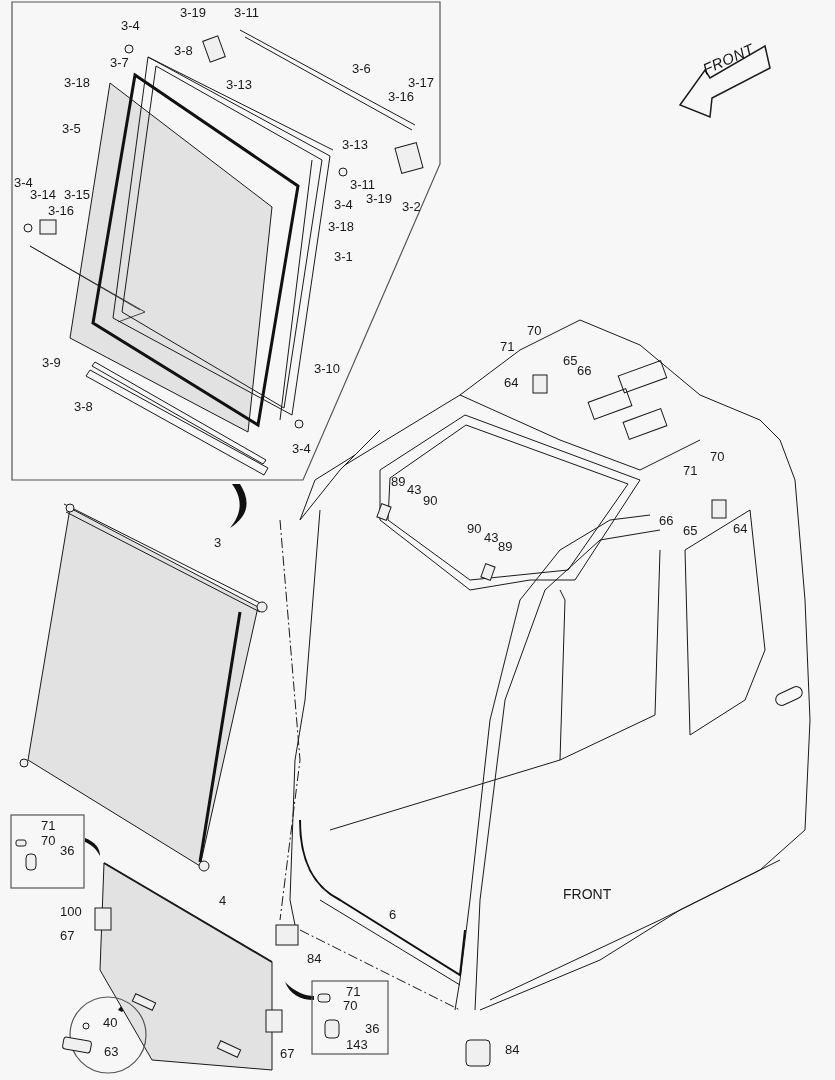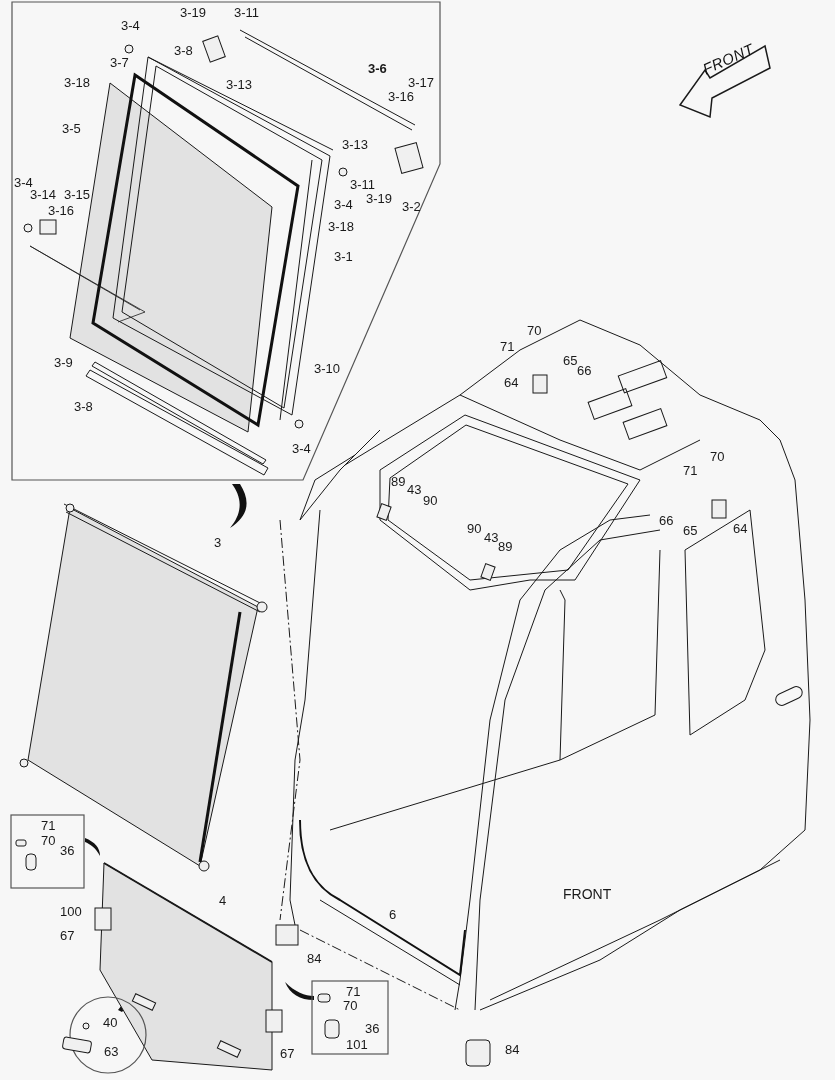--- a/index.html
+++ b/index.html
@@ -133,36 +133,36 @@
 <div class="lbl big" style="left:563px;top:887px;">FRONT</div>
 
 <div id="inset-callouts">
     <div class="lbl" style="left: 180px; top: 6px;">3-19</div>
     <div class="lbl" style="left: 234px; top: 6px;">3-11</div>
     <div class="lbl" style="left: 121px; top: 19px;">3-4</div>
     <div class="lbl" style="left: 174px; top: 44px;">3-8</div>
     <div class="lbl" style="left: 226px; top: 78px;">3-13</div>
     <div class="lbl" style="left: 102px; top: 56px; margin-left: 8px;">3-7</div>
     <div class="lbl" style="left: 64px; top: 76px;">3-18</div>
-    <div class="lbl" style="left: 368px; top: 62px; font-weight: bold;">3-6</div>
+    <div class="lbl" style="left: 352px; top: 62px;">3-6</div>
     <div class="lbl" style="left: 408px; top: 76px;">3-17</div>
     <div class="lbl" style="left: 388px; top: 90px;">3-16</div>
     <div class="lbl" style="left: 62px; top: 122px;">3-5</div>
     <div class="lbl" style="left: 342px; top: 138px;">3-13</div>
     <div class="lbl" style="left: 350px; top: 178px;">3-11</div>
     <div class="lbl" style="left: 366px; top: 192px;">3-19</div>
     <div class="lbl" style="left: 334px; top: 198px;">3-4</div>
     <div class="lbl" style="left: 402px; top: 200px;">3-2</div>
     <div class="lbl" style="left: 328px; top: 220px;">3-18</div>
     <div class="lbl" style="left: 14px; top: 176px;">3-4</div>
     <div class="lbl" style="left: 30px; top: 188px;">3-14</div>
     <div class="lbl" style="left: 64px; top: 188px;">3-15</div>
     <div class="lbl" style="left: 48px; top: 204px;">3-16</div>
     <div class="lbl" style="left: 334px; top: 250px;">3-1</div>
-    <div class="lbl" style="left: 54px; top: 356px; text-align: center;">3-9</div>
+    <div class="lbl" style="left: 42px; top: 356px; text-align: center;">3-9</div>
     <div class="lbl" style="left: 314px; top: 362px;">3-10</div>
     <div class="lbl" style="left: 74px; top: 400px;">3-8</div>
     <div class="lbl" style="left: 292px; top: 442px;">3-4</div>
   </div>
 
 <div id="main-callouts">
     <div class="lbl" style="left: 214px; top: 536px;">3</div>
     <div class="lbl" style="left: 527px; top: 324px;">70</div>
     <div class="lbl" style="left: 500px; top: 340px;">71</div>
     <div class="lbl" style="left: 563px; top: 354px;">65</div>
@@ -189,18 +189,18 @@
 <div id="box-left-callouts">
     <div class="lbl" style="left: 41px; top: 819px;">71</div>
     <div class="lbl" style="left: 41px; top: 834px;">70</div>
     <div class="lbl" style="left: 60px; top: 844px;">36</div>
     <div class="lbl" style="left: 60px; top: 864px; margin-top: 41px;">100</div>
   </div>
 <div id="box-right-callouts">
     <div class="lbl" style="left: 346px; top: 985px;">71</div>
     <div class="lbl" style="left: 343px; top: 999px;">70</div>
     <div class="lbl" style="left: 365px; top: 1022px;">36</div>
-    <div class="lbl" style="left: 346px; top: 1038px;">101</div>
+    <div class="lbl" style="left: 346px; top: 1038px;">143</div>
   </div>
 <div id="circle-callouts">
     <div class="lbl" style="left: 103px; top: 1016px;">40</div>
     <div class="lbl" style="left: 104px; top: 1045px;">63</div>
   </div>
 
 </body></html>

